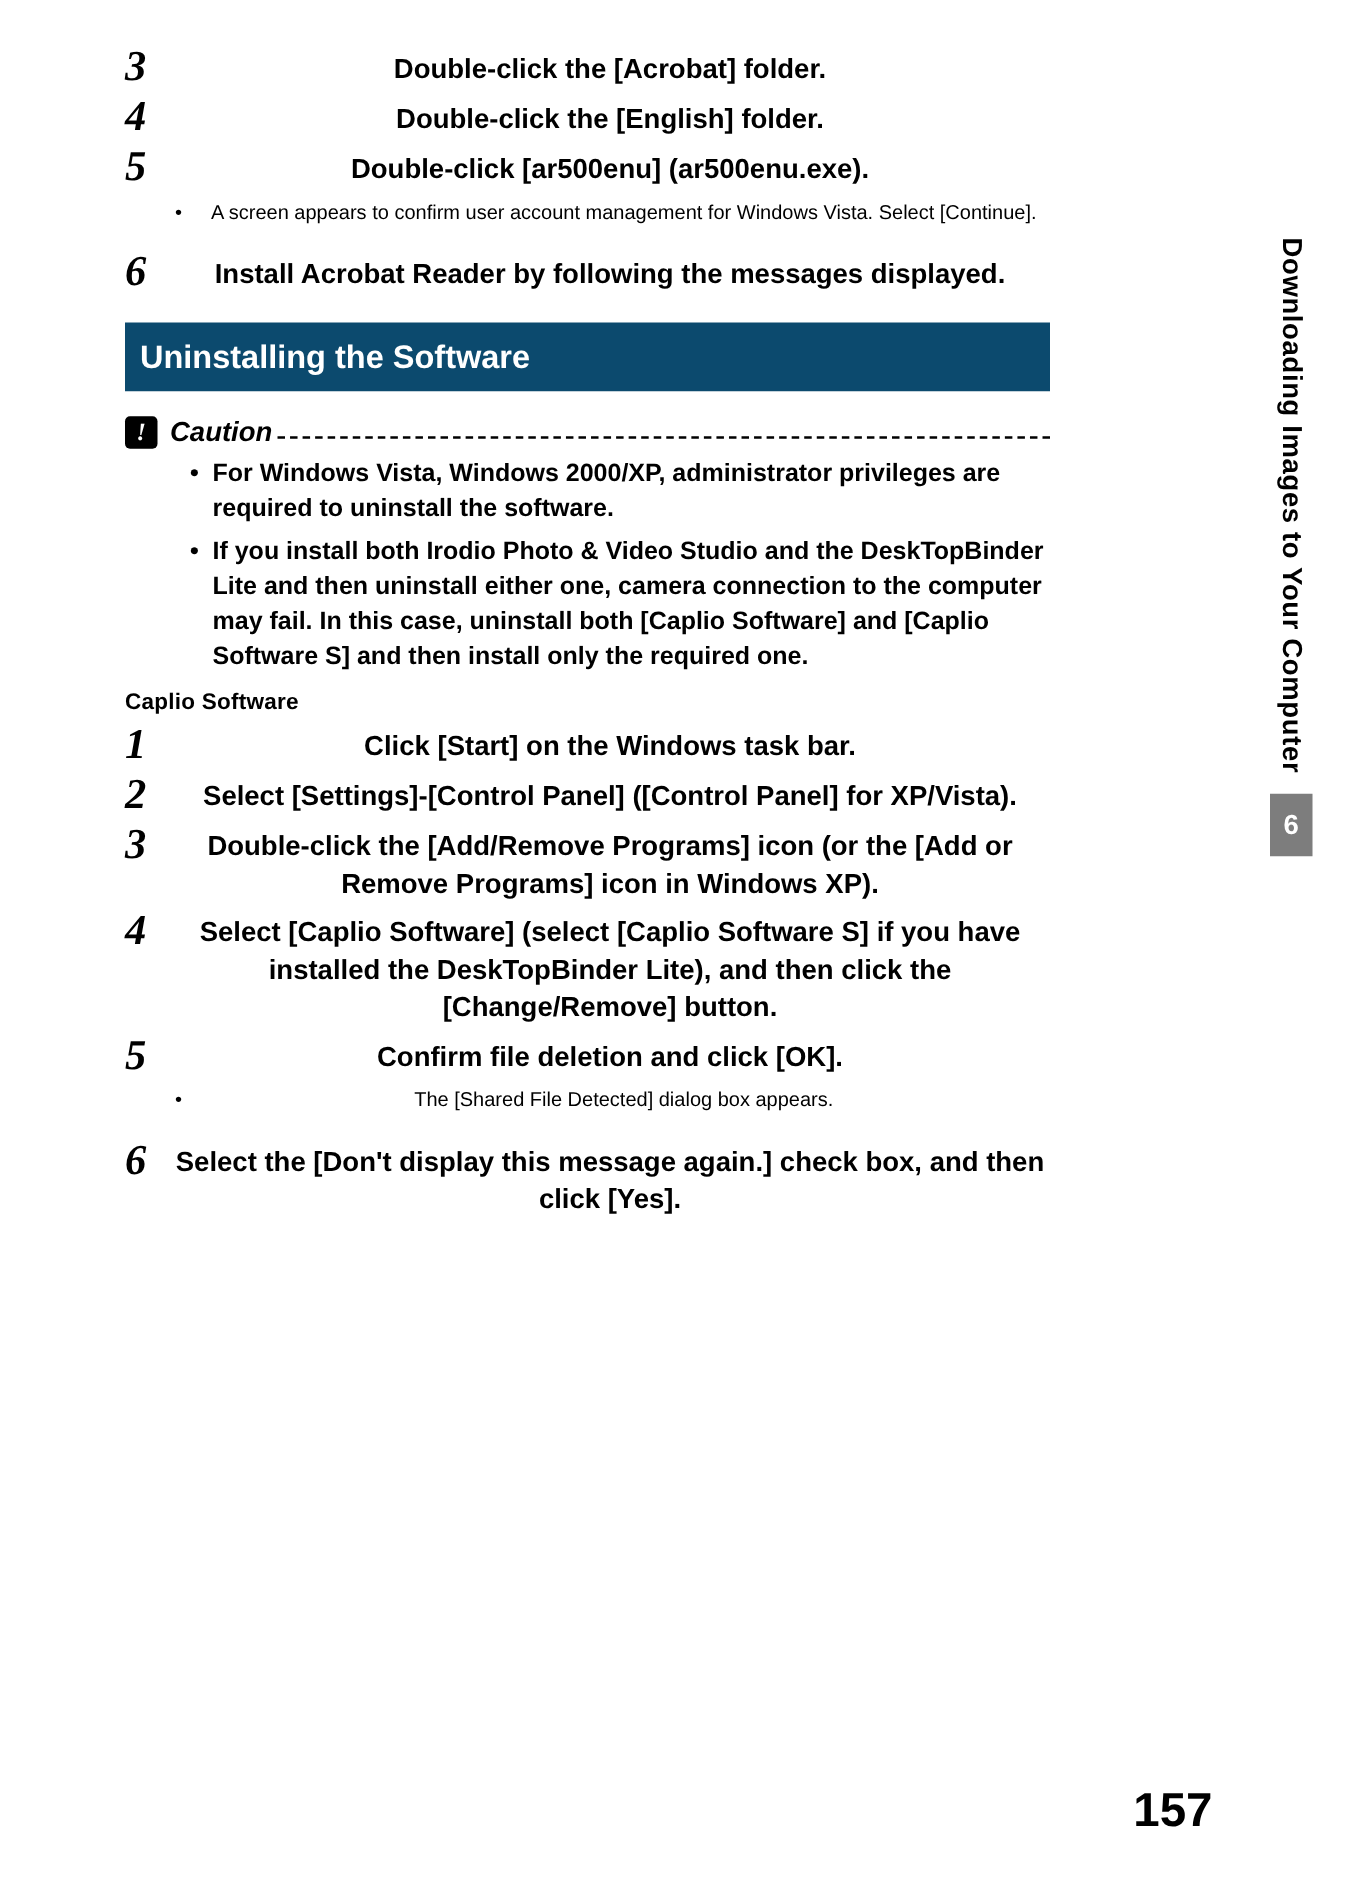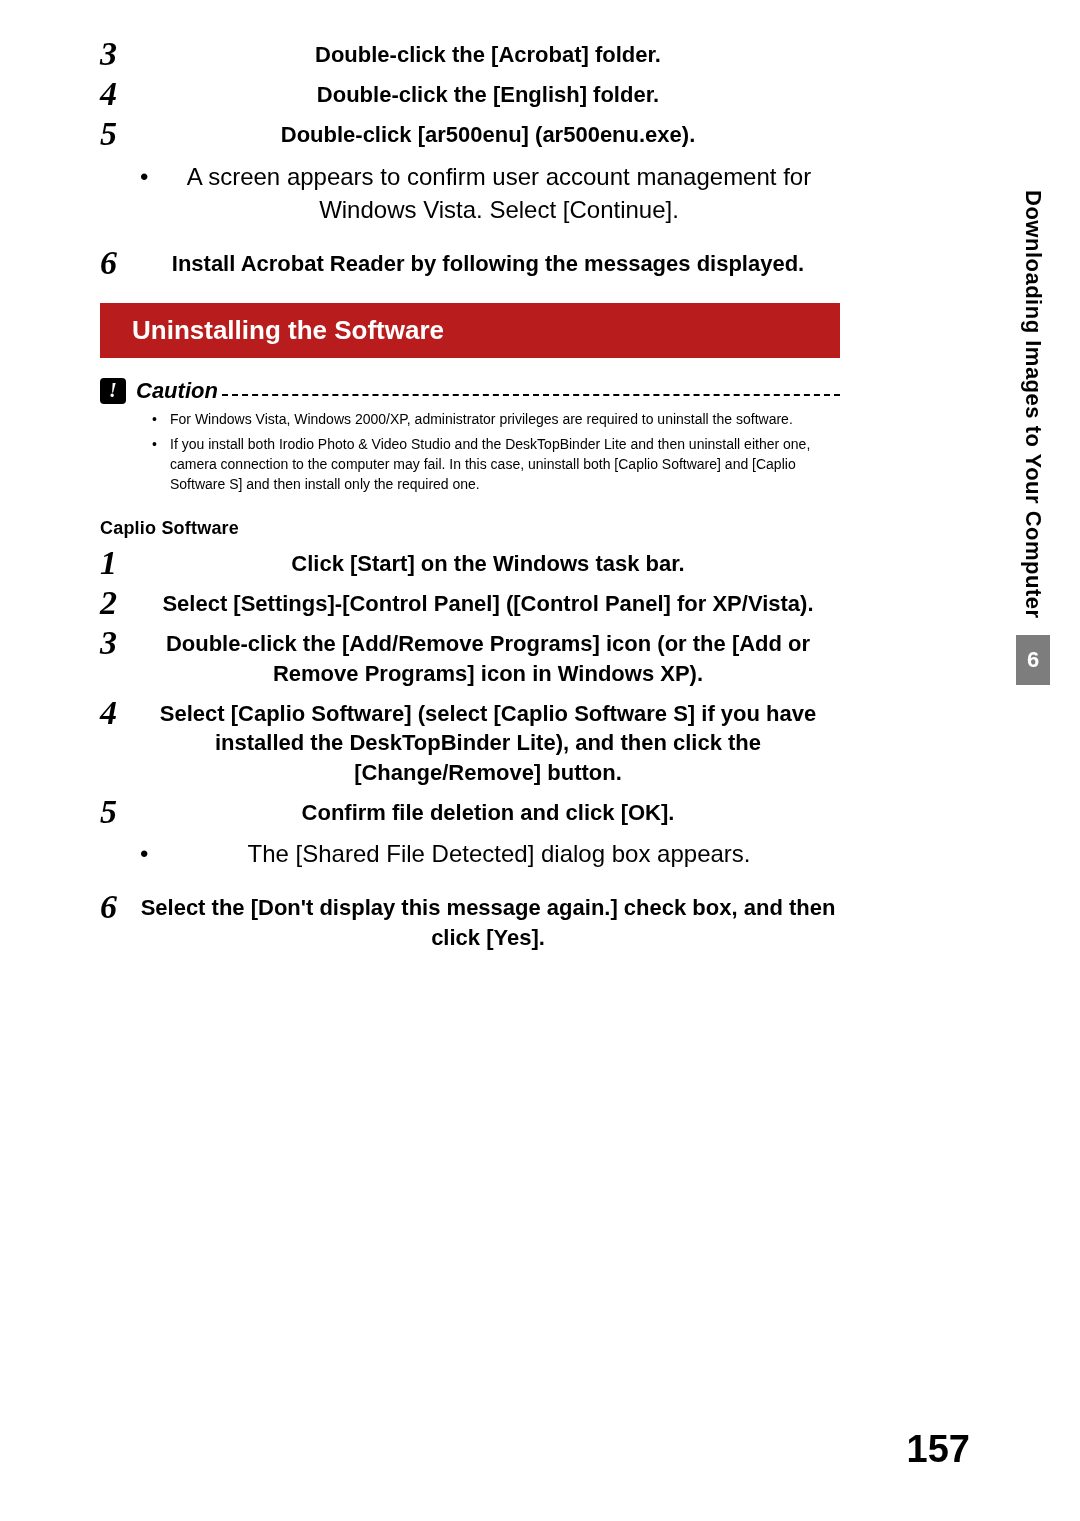--- a/index.html
+++ b/index.html
@@ -44,41 +44,41 @@
     font-size: 22px;
     font-weight: bold;
     line-height: 1.35;
     text-align: center;
   }
   .sub-bullets {
     list-style: none;
     padding: 6px 0 6px 4px;
     margin: 4px 0 0 0;
     font-weight: normal;
-    font-size: 24px;
+    font-size: 16px;
     line-height: 1.4;
   }
   .sub-bullets li {
     position: relative;
     padding-left: 18px;
     margin-bottom: 6px;
   }
   .sub-bullets li::before {
     content: "•";
     position: absolute;
     left: 0;
     top: 0;
   }
   .section-bar {
-    background: #b91c1c;
+    background: #0c4a6e;
     color: #fff;
     font-family: Arial, Helvetica, sans-serif;
     font-weight: 900;
     font-size: 26px;
-    padding: 12px 32px;
+    padding: 12px 12px;
     margin: 24px 0 20px 0;
   }
   .caution-row {
     display: flex;
     align-items: center;
     margin-bottom: 6px;
   }
   .caution-icon {
     width: 26px;
     height: 26px;
@@ -104,23 +104,24 @@
   .caution-dashes {
     flex: 1;
     border-bottom: 2px dashed #000;
     height: 0;
     margin-left: 4px;
     margin-top: 8px;
   }
   .caution-bullets {
     list-style: none;
     padding: 0 0 0 52px;
-    margin: 0 0 24px 0;
-    font-size: 14px;
+    margin: 0 0 12px 0;
+    font-size: 20px;
     line-height: 1.4;
+    font-weight: bold;
   }
   .caution-bullets li {
     position: relative;
     padding-left: 18px;
     margin-bottom: 6px;
   }
   .caution-bullets li::before {
     content: "•";
     position: absolute;
     left: 0;

